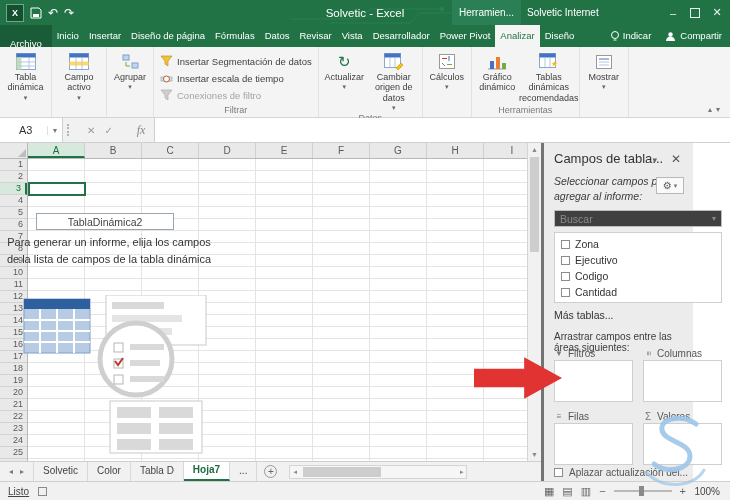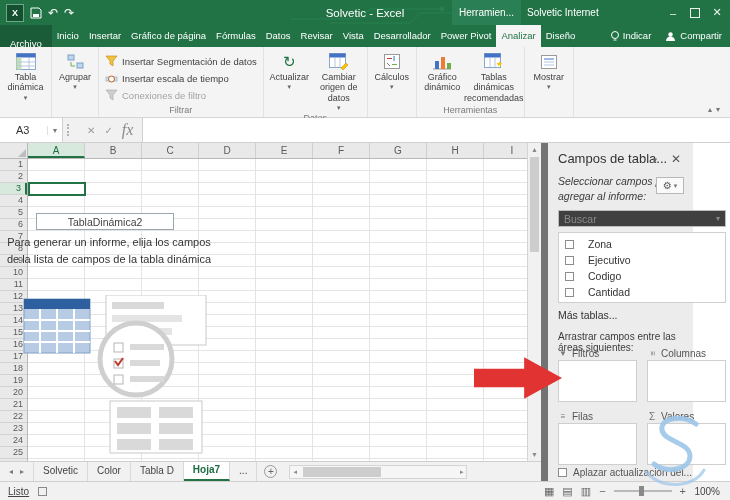--- a/index.html
+++ b/index.html
@@ -48,25 +48,25 @@
   .smallbtn{display:flex;align-items:center;gap:4px;font-size:9.5px;color:#3f3f3f;height:17px;white-space:nowrap;}
   .smallbtn.disabled{color:#a3a3a3;}
   .refreshglyph{color:#217346;font-size:15px;line-height:15px;}
   .ribbon-extras{position:absolute;right:6px;bottom:3px;color:#777;font-size:8px;letter-spacing:4px;}
 
   
   .fbar{position:absolute;left:0;top:118px;width:730px;height:25px;background:#f1f1f1;
         border-bottom:1px solid #cfcfcf;display:flex;align-items:stretch;box-sizing:border-box;}
   .namebox{width:62px;background:#fff;border-right:1px solid #d0d0d0;display:flex;align-items:center;
            font-size:11px;color:#333;}
-  .namebox .nbtext{flex:1;padding-left:16px;}
+  .namebox .nbtext{flex:1;padding-left:4px;margin-left:15px;}
   .nbcaret{width:14px;text-align:center;color:#777;font-size:8px;border-left:1px solid #e0e0e0;}
   .fhandle{width:9px;border-left:2px dotted #b5b5b5;height:12px;align-self:center;margin-left:4px;}
   .fxbtns{display:flex;align-items:center;gap:9px;padding:0 9px;color:#9a9a9a;font-size:10px;}
-  .fxit{font-style:italic;font-family:"Liberation Serif",serif;font-size:16px;color:#8a8a8a;}
+  .fxit{font-style:italic;font-family:"Liberation Serif",serif;font-size:12px;color:#8a8a8a;margin-left:15px;}
   .finput{flex:1;background:#fff;border-left:1px solid #d0d0d0;}
 
   
   .gridwrap{position:absolute;left:0;top:143px;width:541px;height:318px;background:#fff;}
   .corner{position:absolute;left:0;top:0;width:28px;height:16px;background:#e9e9e9;
           border-right:1px solid #b8b8b8;border-bottom:1px solid #b8b8b8;box-sizing:border-box;}
   .corner::after{content:"";position:absolute;right:1px;bottom:1px;
                  border-left:8px solid transparent;border-bottom:8px solid #bdbdbd;}
   .colheaders{position:absolute;left:28px;top:0;width:499px;height:16px;display:flex;overflow:hidden;
               background:#e9e9e9;border-bottom:1px solid #b8b8b8;box-sizing:border-box;}
@@ -90,39 +90,39 @@
         line-height:1.5;z-index:4;}
   .pgraphic{position:absolute;left:18px;top:152px;z-index:4;}
   .vscroll{position:absolute;right:0;top:0;width:14px;height:318px;background:#f1f1f1;
            border-left:1px solid #d5d5d5;box-sizing:border-box;}
   .varrow{position:absolute;left:0;width:13px;text-align:center;font-size:7px;color:#8a8a8a;}
   .va-up{top:3px;} .va-dn{bottom:3px;}
   .vthumb{position:absolute;left:2px;top:14px;width:9px;height:95px;background:#cdcdcd;}
 
   
   .pane{position:absolute;left:541px;top:143px;width:152px;height:338px;background:#ececec;
-        border-left:7px solid #737373;box-sizing:border-box;font-size:10.5px;color:#3c3c3c;}
+        border-left:3px solid #737373;box-sizing:border-box;font-size:10.5px;color:#3c3c3c;}
   .ptitle{position:absolute;left:10px;top:8px;font-size:13px;color:#333;white-space:nowrap;}
   .pcaret{position:absolute;right:36px;top:12px;color:#666;font-size:9px;}
   .pcaret::before{content:"▾";}
   .pclose{position:absolute;right:12px;top:9px;color:#555;font-size:12px;}
   .pclose::before{content:"✕";}
   .pselect{position:absolute;left:10px;top:31px;width:138px;line-height:1.4;font-size:10.5px;font-style:italic;}
   .gearbtn{position:absolute;right:9px;top:34px;width:28px;height:17px;background:#fafafa;
            border:1px solid #b8b8b8;display:flex;align-items:center;justify-content:center;gap:2px;
            font-size:10px;color:#555;box-sizing:border-box;}
   .gearbtn::after{content:"▾";font-size:7px;color:#777;}
   .searchbox{position:absolute;left:10px;top:67px;width:168px;height:17px;background:#404040;
              border:1px solid #bdbdbd;box-sizing:border-box;display:flex;align-items:center;}
   .searchbox .ph{color:#8a8a8a;font-size:10.5px;padding-left:5px;flex:1;}
   .searchbox .sic{color:#888;font-size:8px;padding-right:5px;}
   .searchbox .sic::before{content:"▾";}
   .fieldslist{position:absolute;left:10px;top:89px;width:168px;height:71px;background:#fff;
               border:1px solid #cfcfcf;box-sizing:border-box;padding:3px 6px;}
-  .fieldrow{display:flex;align-items:center;gap:14px;height:16px;}
+  .fieldrow{display:flex;align-items:center;gap:5px;height:16px;}
   .cb{width:9px;height:9px;border:1px solid #8c8c8c;background:#fff;flex:0 0 9px;box-sizing:border-box;}
   .flbl{font-size:10.5px;color:#333;}
   .moretables{position:absolute;left:10px;top:166px;font-size:10.5px;color:#333;}
   .draglabel{position:absolute;left:10px;top:188px;font-size:10px;color:#3c3c3c;}
   .areas{position:absolute;left:10px;top:204px;width:168px;display:grid;
          grid-template-columns:1fr 1fr;column-gap:10px;row-gap:8px;}
   .ahead{display:flex;align-items:center;gap:4px;height:13px;font-size:10px;color:#555;}
   .aicon{font-size:8px;color:#777;width:10px;text-align:center;display:inline-block;}
   .columns-icon{transform:rotate(90deg);}
   .sigma-icon{font-size:10px;}
@@ -200,21 +200,21 @@
         <i></i>
       </span>
     <span class="tb-item winbtn w-close">✕</span>
   </div>
 
   <div class="tabsrow">
     <span style="display:flex;">
         <span class="tab file">Archivo</span>
         <span class="tab">Inicio</span>
         <span class="tab">Insertar</span>
-        <span class="tab">Gráfico de página</span>
+        <span class="tab">Diseño de página</span>
         <span class="tab">Fórmulas</span>
         <span class="tab">Datos</span>
         <span class="tab">Revisar</span>
         <span class="tab">Vista</span>
         <span class="tab">Desarrollador</span>
         <span class="tab">Power Pivot</span>
         <span class="tab active">Analizar</span>
         <span class="tab">Diseño</span>
       </span>
     <span class="tellme">
@@ -240,20 +240,34 @@
           <svg width="20" height="17">
               <rect x="0.5" y="0.5" width="19" height="16" fill="#fff" stroke="#8aa8cc"></rect>
               <rect x="0.5" y="0.5" width="19" height="4" fill="#4472c4"></rect>
               <rect x="0.5" y="4.5" width="5" height="12" fill="#c5e0b4"></rect>
               <line x1="13" y1="5" x2="13" y2="16" stroke="#b3c7e0"></line>
               <line x1="0.5" y1="9" x2="19.5" y2="9" stroke="#b3c7e0"></line>
               <line x1="0.5" y1="13" x2="19.5" y2="13" stroke="#b3c7e0"></line>
             </svg>
         </span>
         <span>Tabla dinámica</span>
+      </div>
+    </div>
+    <div class="rgroup">
+      <div class="bigbtn drop" style="width:50px">
+        <span class="ic">
+          <svg width="20" height="17">
+              <rect x="0.5" y="0.5" width="19" height="16" fill="#fff" stroke="#8aa8cc"></rect>
+              <rect x="0.5" y="0.5" width="19" height="4" fill="#4472c4"></rect>
+              <rect x="0.5" y="8.5" width="19" height="4" fill="#ffd966"></rect>
+              <line x1="7" y1="5" x2="7" y2="16" stroke="#b3c7e0"></line>
+              <line x1="13" y1="5" x2="13" y2="16" stroke="#b3c7e0"></line>
+            </svg>
+        </span>
+        <span>Campo activo</span>
       </div>
     </div>
     <div class="rgroup">
       <div class="bigbtn drop" style="width:42px">
         <span class="ic">
           <svg width="17" height="15">
               <rect x="1" y="1" width="6" height="5" fill="#bdd7ee" stroke="#7f9fc6"></rect>
               <rect x="10" y="9" width="6" height="5" fill="#bdd7ee" stroke="#7f9fc6"></rect>
               <path d="M4 8 v4 h4" fill="none" stroke="#70ad47"></path>
             </svg>

